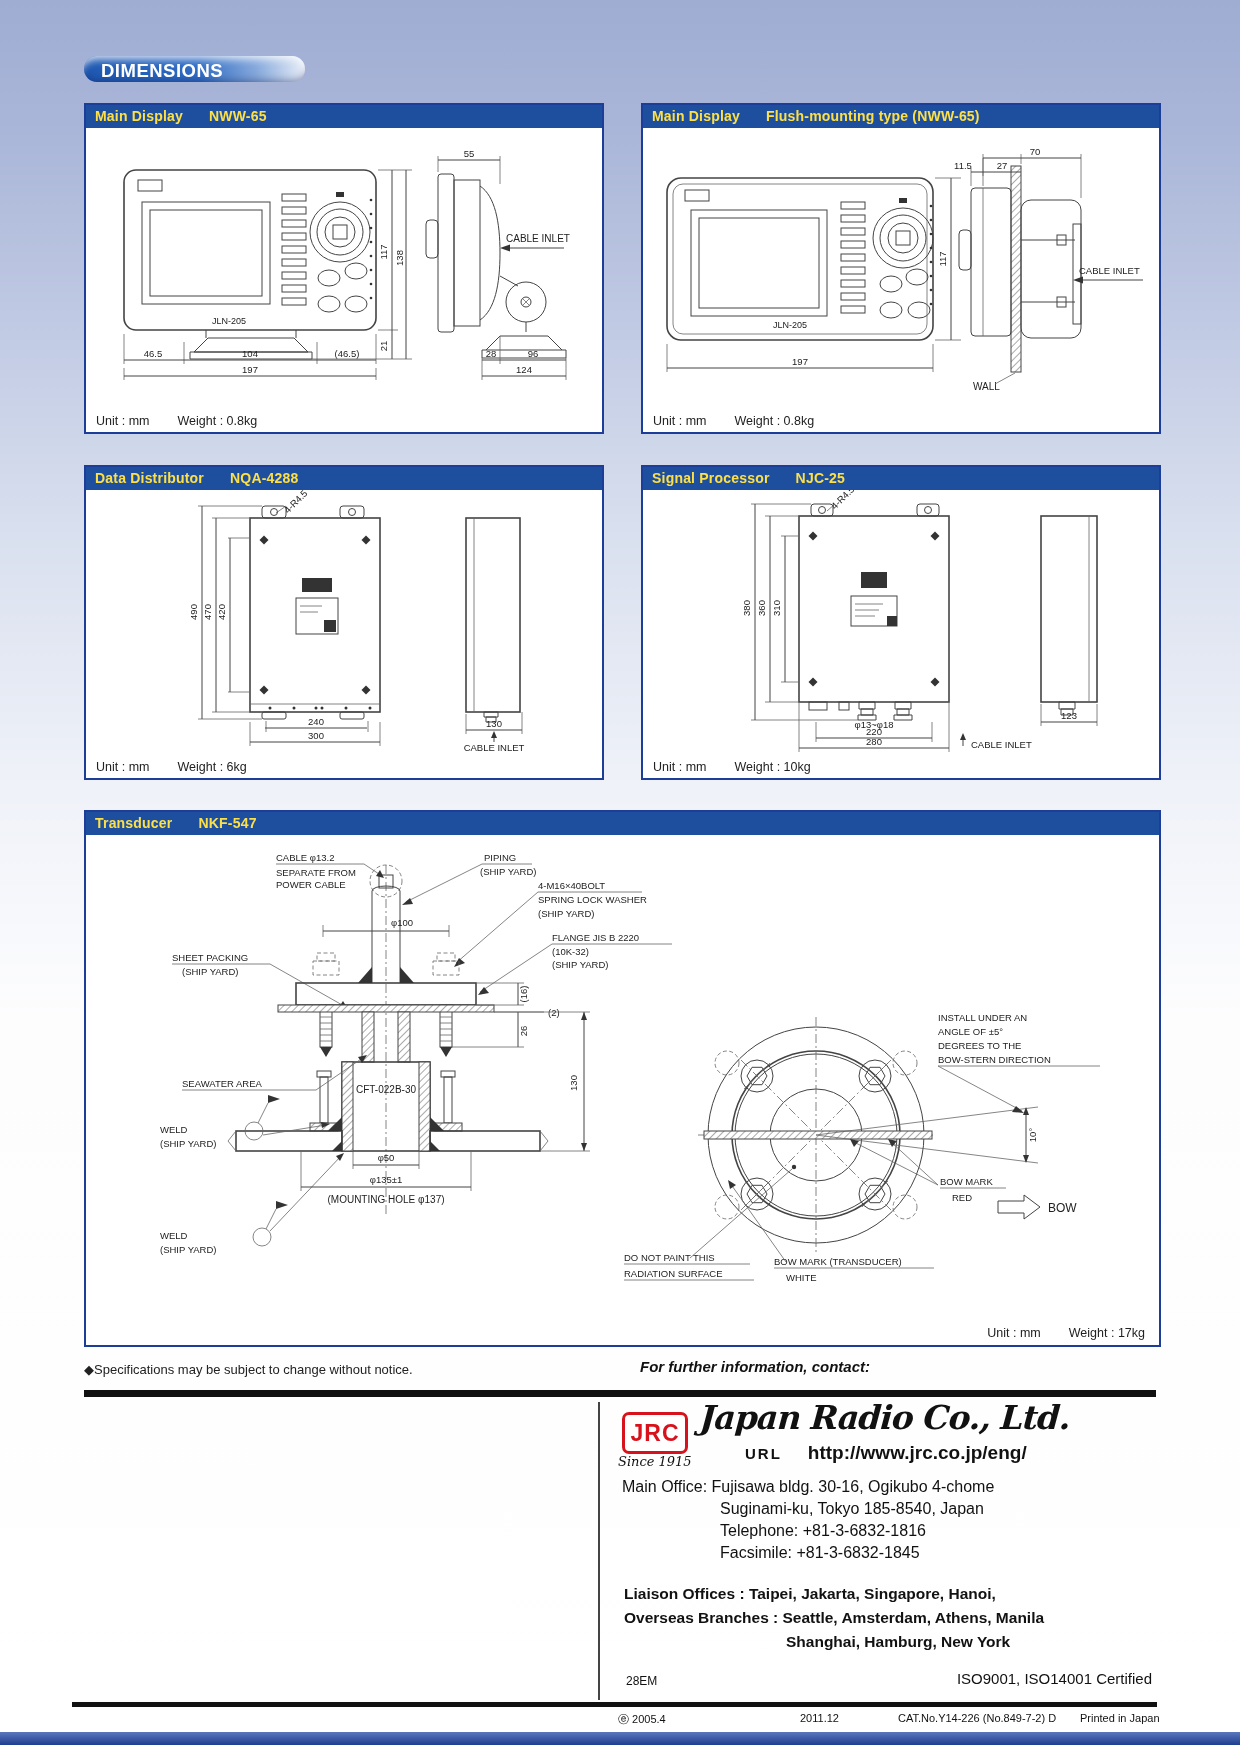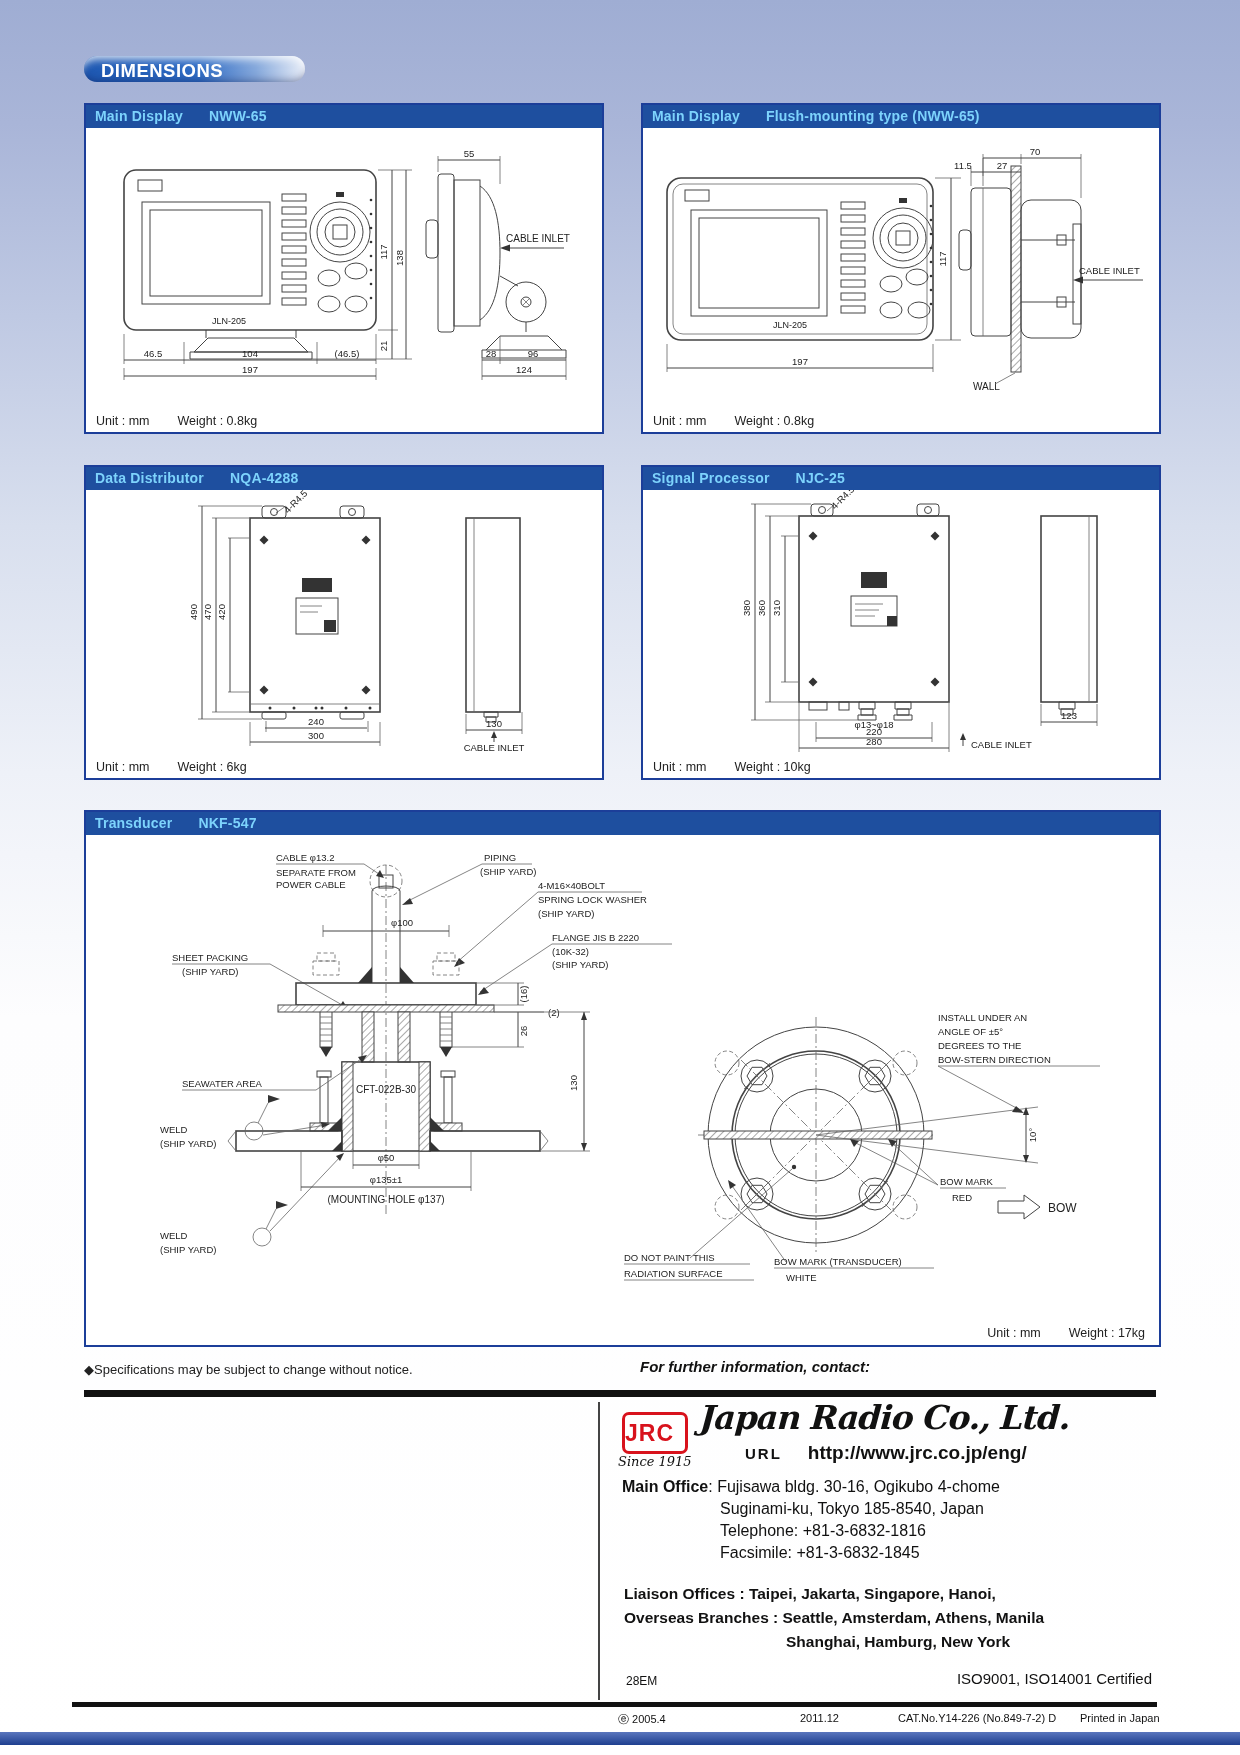--- a/index.html
+++ b/index.html
@@ -9,21 +9,21 @@
     background:linear-gradient(180deg,#9fadd3 0%,#a9b5d8 7%,#bfc9e3 18%,#d8dfee 30%,#eef1f8 44%,#fdfdfe 58%,#ffffff 100%);
   }
   .abs{position:absolute}
   #badge{
     position:absolute;left:84px;top:56px;width:204px;height:26px;border-radius:15px;
     background:linear-gradient(90deg,#1e58b2 0%,#2f6cc4 52%,#86a9dc 78%,#e9eef8 100%);
     box-shadow:inset 0 9px 9px -6px rgba(255,255,255,.85), inset 0 -7px 8px -6px rgba(10,20,70,.45);
     color:#fff;font-weight:bold;font-size:18.5px;line-height:30px;padding-left:17px;letter-spacing:.5px;
   }
   .panel{position:absolute;background:#fff;border:2px solid #1c3e99}
-  .ptitle{height:23px;background:#1e4f9f;color:#7dd3fc;font-weight:bold;font-size:14px;line-height:23px;padding-left:9px;letter-spacing:.2px;white-space:nowrap}
+  .ptitle{height:23px;background:#1e4f9f;color:#fde047;font-weight:bold;font-size:14px;line-height:23px;padding-left:9px;letter-spacing:.2px;white-space:nowrap}
   .ptitle .model{margin-left:26px}
   .pfoot{position:absolute;left:10px;bottom:4px;font-size:12.5px;color:#222;white-space:nowrap}
   .pfoot .w{margin-left:28px}
   #p1{left:84px;top:103px;width:516px;height:327px}
   #p2{left:641px;top:103px;width:516px;height:327px}
   #p3{left:84px;top:465px;width:516px;height:311px}
   #p4{left:641px;top:465px;width:516px;height:311px}
   #p5{left:84px;top:810px;width:1073px;height:533px}
   #p5 .pfoot{left:auto;right:14px;bottom:5px}
   svg{display:block}
@@ -35,28 +35,28 @@
   .lt{stroke:#666;fill:none;stroke-width:.8}
   .dash{stroke-dasharray:4 2.5}
   .dd{stroke-dasharray:9 3 2 3}
   .fl{fill:#333;stroke:none}
   #spec-note{left:84px;top:1362px;font-size:13px;color:#222}
   #contact-heading{left:640px;top:1358px;font-size:15px;font-weight:bold;font-style:italic;color:#111}
   .bar{background:#111}
   #bar-top{left:84px;top:1390px;width:1072px;height:7px}
   #bar-bottom{left:72px;top:1702px;width:1085px;height:5px}
   #contact{left:598px;top:1402px;width:558px;height:298px;border-left:2px solid #444;color:#111}
-  #jrc-logo{position:absolute;left:22px;top:10px;width:60px;height:36px;border:3px solid #d8121c;border-radius:7px;color:#d8121c;font-weight:bold;font-size:23px;text-align:left;line-height:36px;letter-spacing:1px;background:#fff}
+  #jrc-logo{position:absolute;left:22px;top:10px;width:60px;height:36px;border:3px solid #d8121c;border-radius:7px;color:#d8121c;font-weight:bold;font-size:23px;text-align:center;line-height:36px;letter-spacing:1px;background:#fff}
   #since{position:absolute;left:18px;top:52px;font-family:"DejaVu Serif",serif;font-style:italic;font-size:13px}
   #company{position:absolute;left:100px;top:-4px;font-family:"DejaVu Serif",serif;font-style:italic;font-weight:bold;font-size:33px;letter-spacing:-1px;transform:skewX(-4deg);white-space:nowrap}
   #urlline{position:absolute;left:145px;top:40px;font-weight:bold;white-space:nowrap}
   #url-label{font-size:15px;letter-spacing:2px;margin-right:26px}
   #url{font-size:19px}
   #office{position:absolute;left:22px;top:74px;font-size:16px;line-height:22px;white-space:nowrap}
-  .olabel{font-weight:bold}
+  .olabel{font-weight:normal}
   .ind{padding-left:98px}
   #overseas{position:absolute;left:24px;top:180px;font-size:15.5px;font-weight:bold;line-height:24px;white-space:nowrap}
   .ind2{padding-left:162px}
   #code{position:absolute;left:26px;top:272px;font-size:12px}
   #iso{position:absolute;right:6px;top:268px;font-size:15px}
   .pline{top:1712px;font-size:11px;color:#111;white-space:nowrap}
   #print-mark{left:618px}#print-y2{left:800px}#print-cat{left:898px}#print-pr{left:1080px}
   #bottom-band{left:0;top:1732px;width:1240px;height:13px;background:linear-gradient(180deg,#5a76bd,#1e3f8f)}
 </style>
 </head>

